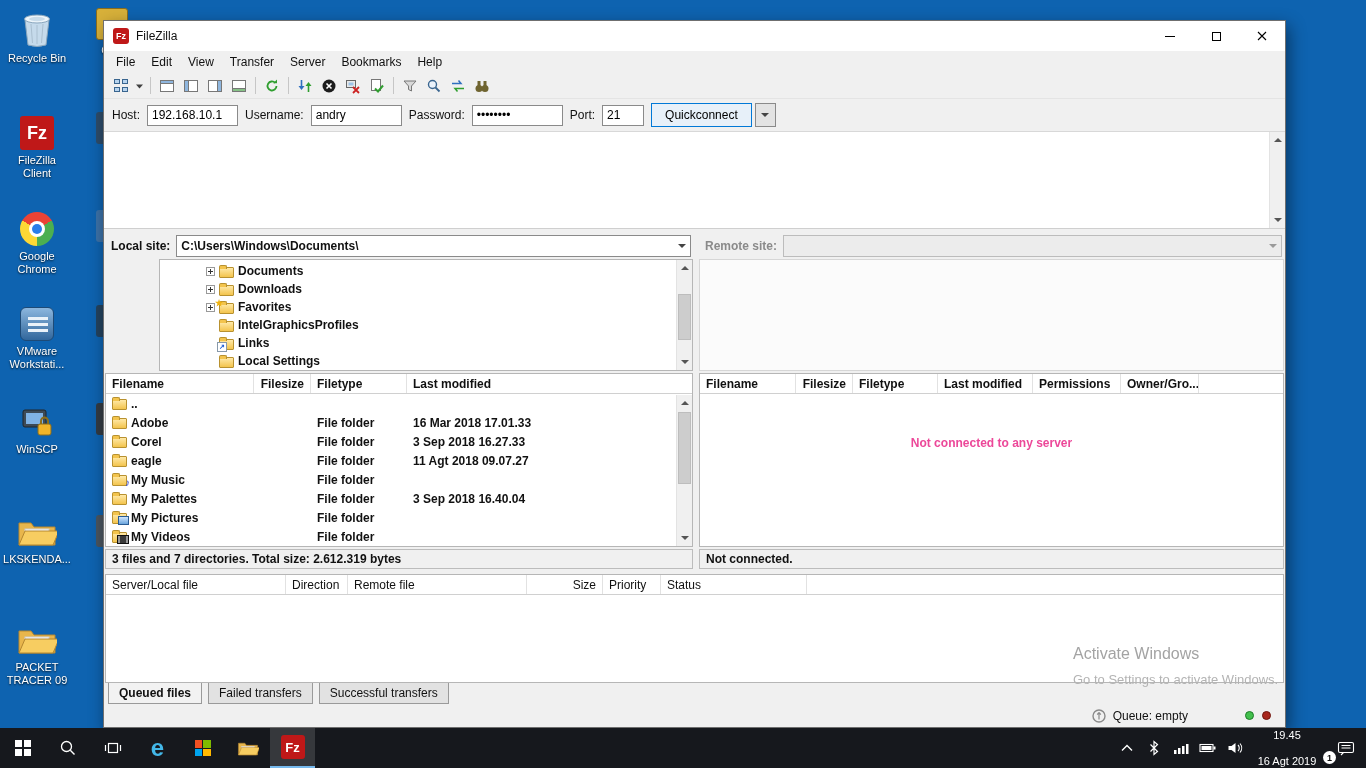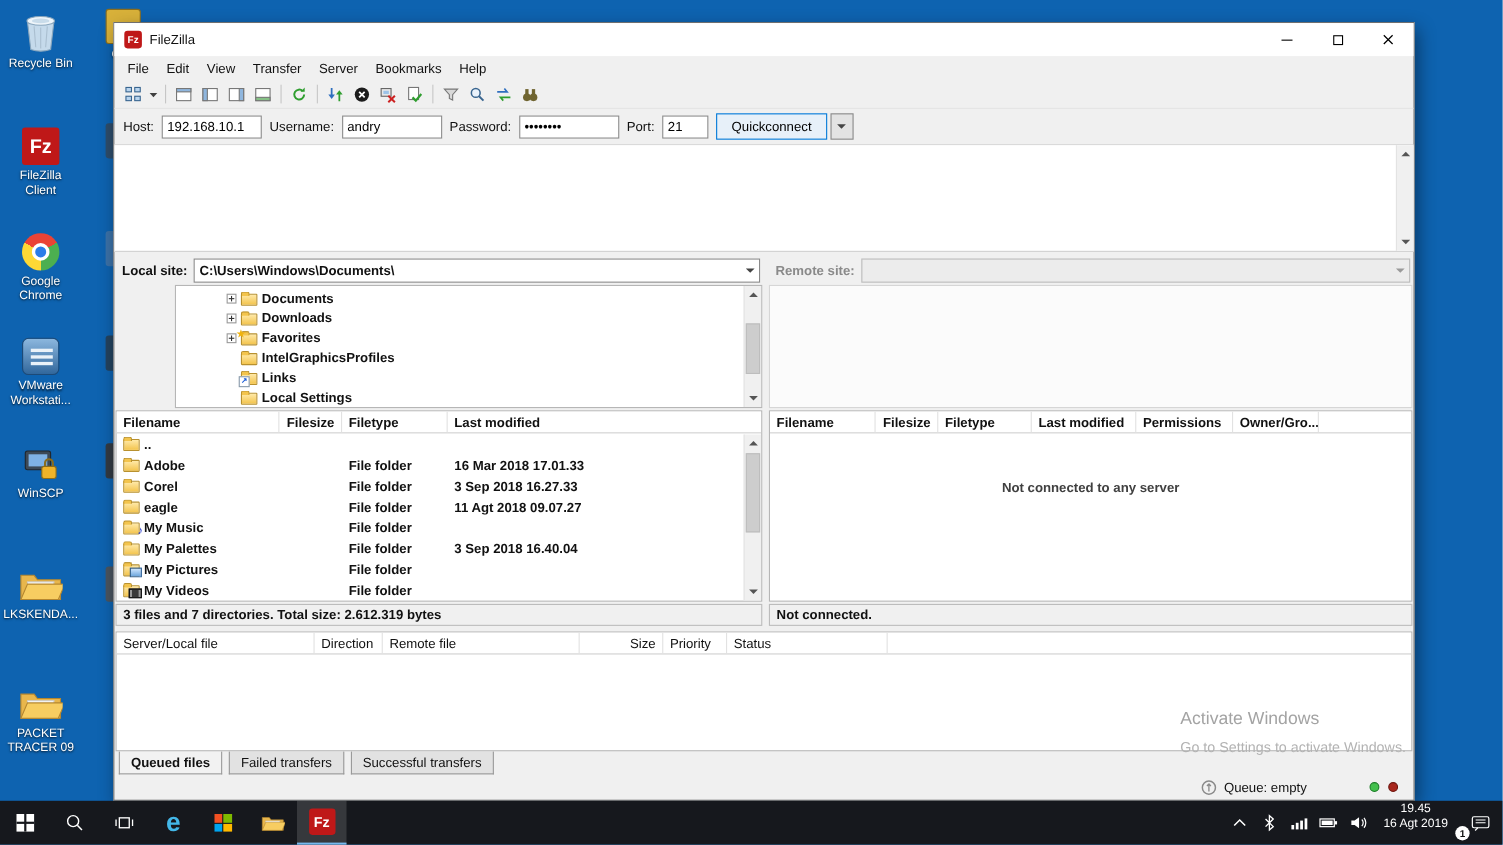--- a/index.html
+++ b/index.html
@@ -108,21 +108,21 @@
   .lrow { display:flex; height:19px; align-items:center; }
   .cell { display:flex; align-items:center; gap:4px; padding:0 6px; white-space:nowrap; overflow:hidden; flex:none; }
   .cell.fill { flex:1; }
 
   .llist .col1 { width:148px; } .llist .col2 { width:57px; } .llist .col3 { width:96px; }
   .rlist .col1 { width:96px; } .rlist .col2 { width:57px; } .rlist .col3 { width:85px; }
   .rlist .col4 { width:95px; } .rlist .col5 { width:88px; } .rlist .col6 { width:78px; }
   .qlist .col1 { width:180px; } .qlist .col2 { width:62px; } .qlist .col3 { width:179px; }
   .qlist .col4 { width:76px; } .qlist .col5 { width:58px; } .qlist .col6 { width:146px; }
 
-  .rplaceholder { position:absolute; left:0; right:0; top:62px; text-align:center; font-size:12px; color:#404040; }
+  .rplaceholder { position:absolute; left:0; right:0; top:62px; text-align:center; font-size:12px; color:#ec4899; }
 
   .pstatus { height:20px; flex:none; margin-top:2px; background:#f0f0f0; border:1px solid #bcbcbc; display:flex; align-items:center; padding-left:6px; font-size:12px; }
 
   .queueblock { flex:1; margin:5px 1px 0 1px; background:#fff; border:1px solid #b6b6b6; position:relative; overflow:hidden; display:flex; flex-direction:column; }
   .qbody { flex:1; }
 
   .tabsrow { height:21px; flex:none; display:flex; gap:6px; padding-left:4px; align-items:stretch; }
   .tab { border:1px solid #9a9a9a; border-top:none; background:#e2e2e2; padding:3px 10px 0 10px; font-size:12px; }
   .tab.active { background:#f2f2f2; font-weight:bold; }
 
@@ -143,21 +143,21 @@
   .tbt.active { background:rgba(255,255,255,.14); border-bottom:2px solid #76b9ed; }
   .win-ic { width:16px; height:16px; background:#fff; position:relative; }
   .win-ic::before { content:""; position:absolute; left:7px; top:0; width:2px; height:100%; background:#16181d; }
   .win-ic::after { content:""; position:absolute; top:7px; left:0; width:100%; height:2px; background:#16181d; }
   .edge-ic::after { content:"e"; color:#43b7e8; font-size:24px; font-weight:bold; line-height:1; }
   .ms-ic { width:16px; height:16px; display:grid; grid-template-columns:1fr 1fr; grid-template-rows:1fr 1fr; gap:1px; }
   .ms-ic span:nth-child(1){background:#f25022;} .ms-ic span:nth-child(2){background:#7fba00;}
   .ms-ic span:nth-child(3){background:#00a4ef;} .ms-ic span:nth-child(4){background:#ffb900;}
   .tray { margin-left:auto; display:flex; align-items:stretch; }
   .tico { width:27px; display:flex; align-items:center; justify-content:center; position:relative; }
-  .clock { width:78px; display:flex; flex-direction:column; align-items:center; justify-content:flex-start; color:#fff; font-size:11px; line-height:1.3; }
+  .clock { width:78px; display:flex; flex-direction:column; align-items:center; justify-content:space-between; color:#fff; font-size:11px; line-height:1.3; }
   .badge { position:absolute; left:-3px; bottom:4px; width:13px; height:13px; border-radius:50%; background:#fff; color:#111; font-size:9px; font-weight:bold; display:flex; align-items:center; justify-content:center; }
   .ac { width:40px; }
 </style>
 </head>
 <body>
 
 <div class="desk-icon" style="top:12px">
   <svg width="34" height="36" viewBox="0 0 34 36">
     <path d="M5 8l3 25q9 3 18 0l3-25" fill="#dfeaf2" fill-opacity="0.88" stroke="#89a6bd"></path>
     <ellipse cx="17" cy="7" rx="12.5" ry="4" fill="#eef5fa" stroke="#89a6bd"></ellipse>

